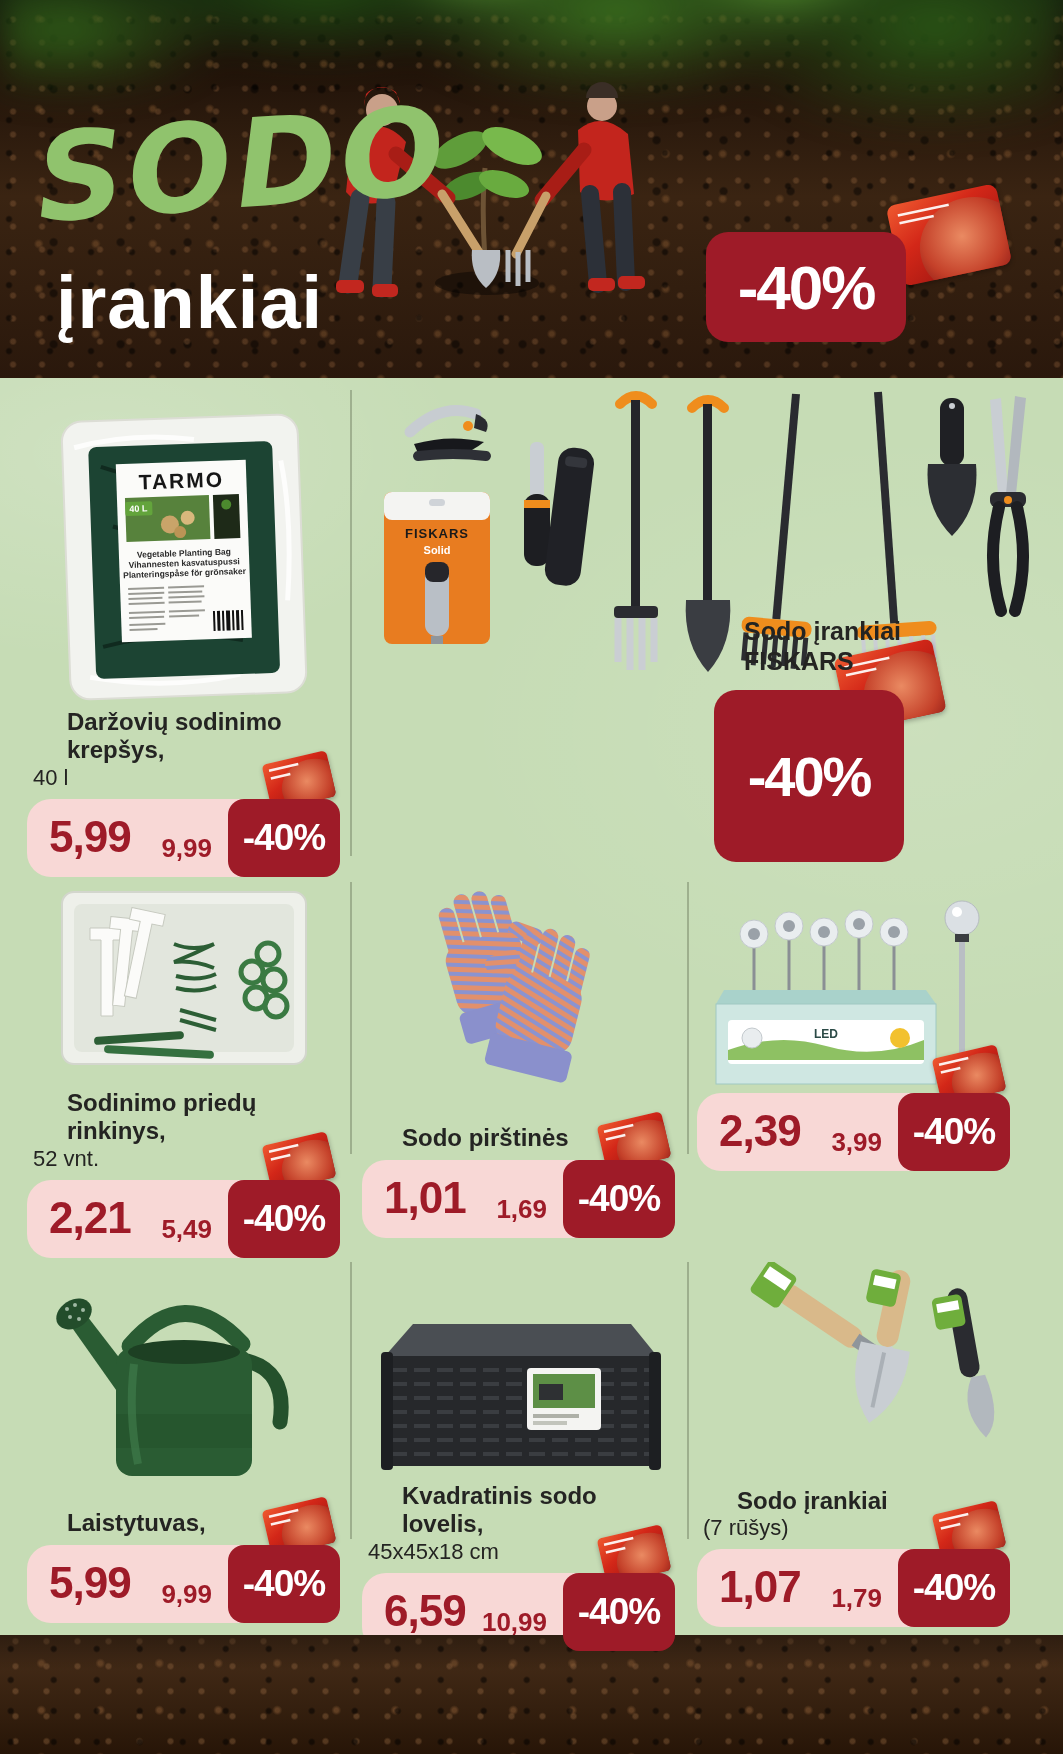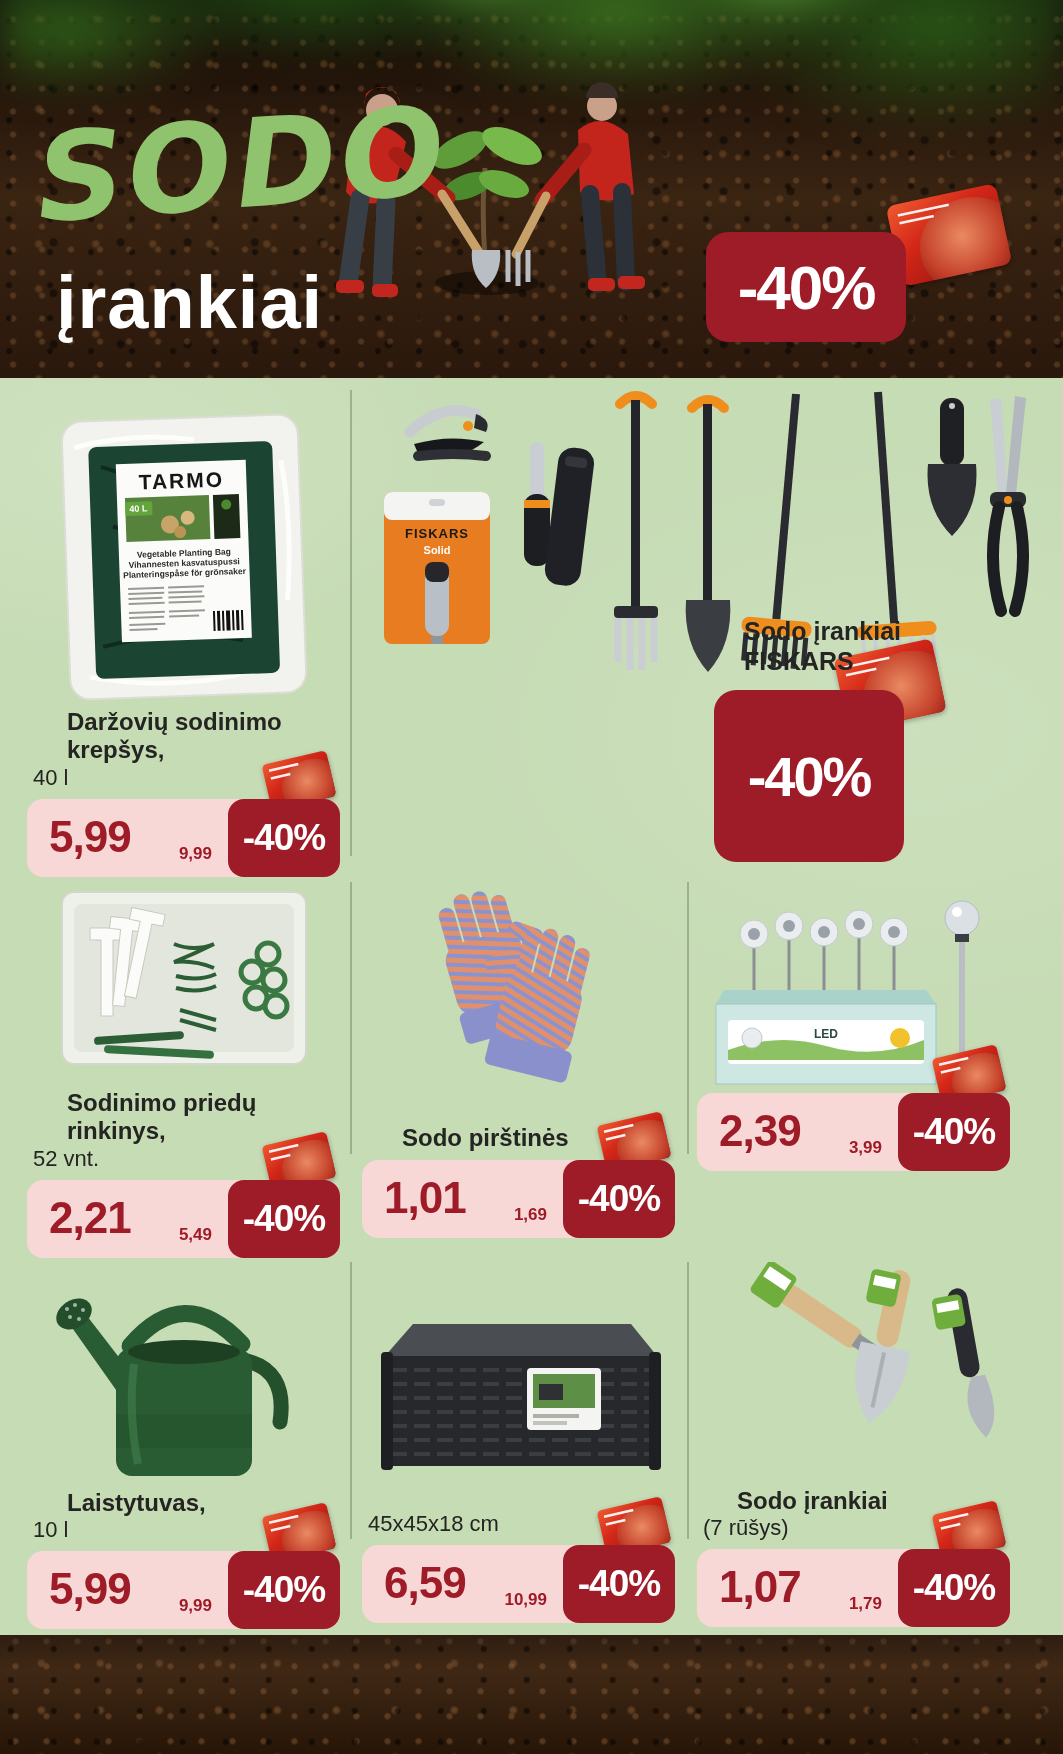--- a/index.html
+++ b/index.html
@@ -63,24 +63,24 @@
   .cell{position:relative;width:313px;flex:none;display:flex;flex-direction:column;}
   .cell.wide{flex:1;width:auto;}
   .art{flex:none;display:flex;justify-content:center;}
   .labelblk{margin-top:auto;margin-bottom:8px;padding-left:6px;line-height:1.18;}
   .pname{font-size:24px;font-weight:bold;color:#242422;margin-left:34px;}
   .pdetail{font-size:22px;color:#242422;}
   .fiskars-label{position:absolute;left:382px;top:238px;z-index:4;line-height:1.2;
                  font-size:25px;font-weight:bold;color:#242422;}
 
   
-  .strip{position:relative;flex:none;height:78px;border-radius:16px;background:#f8d8d6;margin-bottom:12px;}
+  .strip{position:relative;flex:none;height:78px;border-radius:24px;background:#f8d8d6;margin-bottom:12px;}
   .price{position:absolute;left:22px;top:13px;font-size:44px;font-weight:bold;
          color:#9e1b28;letter-spacing:-1px;}
-  .old{position:absolute;right:128px;bottom:13px;font-size:17px;font-weight:bold;color:#9e1b28;}
+  .old{position:absolute;right:128px;bottom:13px;font-size:26px;font-weight:bold;color:#9e1b28;}
   .disc{position:absolute;right:0;top:0;width:112px;height:78px;border-radius:16px;background:#9e1b28;
         color:#fff;display:flex;align-items:center;justify-content:center;
         font-weight:bold;font-size:37px;letter-spacing:-1px;z-index:2;}
 
   
   .soil-footer{position:absolute;left:0;top:1635px;width:1063px;height:119px;
     background:
       linear-gradient(180deg, rgba(0,0,0,.38) 0%, rgba(0,0,0,0) 30%),
       radial-gradient(circle at 25% 45%, rgba(0,0,0,.5) 2px, transparent 4px),
       radial-gradient(circle at 70% 60%, rgba(150,100,58,.45) 2px, transparent 5px),
@@ -454,21 +454,20 @@
                 <circle cx="45" cy="55" r="2"></circle>
             </g>
             <rect x="82" y="84" width="136" height="128" rx="16" fill="#2a5c33"></rect>
             <ellipse cx="150" cy="88" rx="56" ry="12" fill="#1d4023"></ellipse>
             <rect x="82" y="150" width="136" height="34" fill="#24512c" opacity=".6"></rect>
             <path d="M100 100 q-6 50 4 100" stroke="#3f7a4a" stroke-width="8" fill="none" opacity=".7"></path>
           </svg>
         </div>
         <div class="labelblk">
           <div class="pname">Laistytuvas,</div>
-          <div class="pdetail">10 l</div>
         </div>
         <div class="strip">
           <div class="kcard mini-card"></div>
           <span class="price">5,99</span>
           <span class="old">9,99</span>
           <div class="disc">
             <span>-40%</span>
           </div>
         </div>
       </article>
@@ -492,20 +491,21 @@
             <g>
               <rect x="158" y="96" width="74" height="62" rx="4" fill="#f4f4f2"></rect>
               <rect x="164" y="102" width="62" height="34" fill="#5d8f46"></rect>
               <rect x="170" y="112" width="24" height="16" fill="#2e3033"></rect>
               <rect x="164" y="142" width="46" height="4" fill="#aeb0a8"></rect>
               <rect x="164" y="149" width="34" height="4" fill="#c2c4bc"></rect>
             </g>
           </svg>
         </div>
         <div class="labelblk">
+          <div class="pname">Kvadratinis sodo lovelis,</div>
           <div class="pdetail">45x45x18 cm</div>
         </div>
         <div class="strip">
           <div class="kcard mini-card"></div>
           <span class="price">6,59</span>
           <span class="old">10,99</span>
           <div class="disc">
             <span>-40%</span>
           </div>
         </div>

